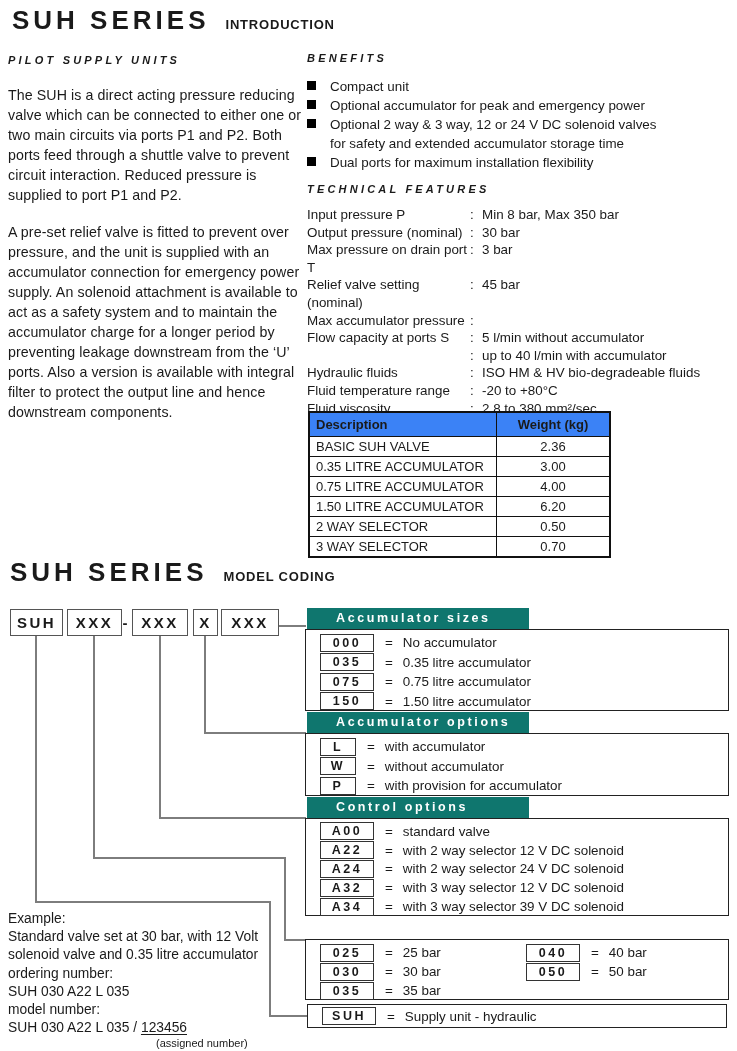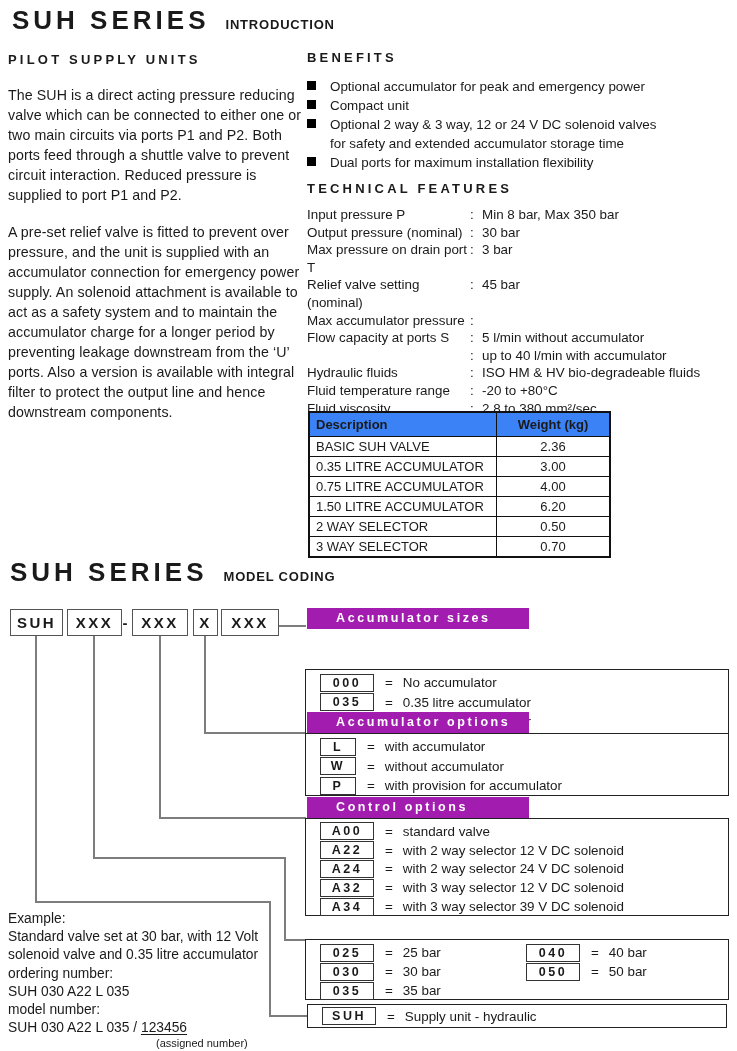--- a/index.html
+++ b/index.html
@@ -7,21 +7,21 @@
     position:relative;width:737px;height:1051px;background:#ffffff;
     font-family:"Liberation Sans","DejaVu Sans",sans-serif;color:#1a1a1a;
     overflow:hidden;
   }
   
   .title-row{position:absolute;display:flex;align-items:baseline;gap:16px;white-space:nowrap;}
   .title-top{left:12px;top:5px;}
   .title-coding{left:10px;top:557px;}
   .t-main{font-size:26px;font-weight:700;letter-spacing:4px;}
   .t-sub{font-size:13px;font-weight:600;letter-spacing:0.8px;}
-  .sec-heading{font-size:13px;font-weight:700;letter-spacing:3.2px;line-height:16px;}
+  .sec-heading{font-size:11px;font-weight:700;letter-spacing:3.2px;line-height:16px;font-style:italic;}
   
   .left-col{position:absolute;left:8px;top:52px;width:302px;}
   .left-col p{margin:0;margin-top:17px;font-size:14.2px;line-height:20px;letter-spacing:0.1px;}
   
   .benefits{position:absolute;left:307px;top:50px;width:426px;}
   .b-list{margin-top:11px;}
   .b-item{display:flex;font-size:13.4px;line-height:19px;}
   .bullet{flex:0 0 auto;width:9px;height:9px;background:#000;margin:4px 14px 0 0;}
   
   .tech{position:absolute;left:307px;top:181px;width:430px;}
@@ -41,27 +41,27 @@
   .cbox{position:absolute;top:609px;height:27px;border:1.5px solid #555;box-sizing:border-box;
         display:flex;align-items:center;justify-content:center;background:#fff;
         font-size:15px;font-weight:700;letter-spacing:2.5px;}
   .cb1{left:10px;width:53px;}
   .cb2{left:67px;width:55px;}
   .cb3{left:132px;width:56px;}
   .cb4{left:193px;width:25px;}
   .cb5{left:221px;width:58px;}
   .cdash{position:absolute;left:122.5px;top:609px;height:27px;display:flex;align-items:center;font-weight:700;font-size:15px;}
   
-  .sec-bar{position:absolute;left:307px;width:222px;height:21px;background:#a21caf;color:#fff;
+  .sec-bar{position:absolute;left:307px;width:222px;height:31px;background:#0f766e;color:#fff;
            font-size:12.5px;font-weight:700;letter-spacing:2.6px;line-height:21px;
            padding-left:29px;box-sizing:border-box;white-space:nowrap;}
   .bar1{top:608px;} .bar2{top:712px;} .bar3{top:797px;} .bar4{top:958px;}
   .sec-box{position:absolute;left:305px;width:424px;border:1.5px solid #222;background:#fff;
            box-sizing:border-box;padding:3px 0 0 14px;}
-  .s1box{top:629px;height:82px;margin-top:40px;}
+  .s1box{top:629px;height:82px;}
   .s2box{top:733px;height:63px;}
   .s3box{top:818px;height:98px;}
   .s4box{top:939px;height:61px;}
   .opt-row{display:flex;align-items:center;height:19.5px;font-size:13.4px;}
   .s3box .opt-row{height:18.8px;}
   .s4box .opt-row{height:19px;}
   .code-box{flex:0 0 auto;width:52px;height:16px;border:1.4px solid #333;background:#fff;
             display:flex;align-items:center;justify-content:center;
             font-size:12.5px;font-weight:700;letter-spacing:2.5px;}
   .code-box.narrow{width:34px;}
@@ -91,27 +91,27 @@
     <p>The SUH is a direct acting pressure reducing valve which can be connected to either one or two main circuits via ports P1 and P2.  Both ports feed through a shuttle valve to prevent circuit interaction.  Reduced pressure is supplied to port P1 and P2.</p>
     <p>A pre-set relief valve is fitted to prevent over pressure, and the unit is supplied with an accumulator connection for emergency power supply.  An solenoid attachment is available to act as a safety system and to maintain the accumulator charge for a longer period by preventing leakage downstream from the ‘U’ ports.  Also a version is available with integral filter to protect the output line and hence downstream components.</p>
   </div>
 
   <div class="benefits">
     <div class="sec-heading">BENEFITS</div>
     <div class="b-list">
       <div class="b-item">
         <span class="bullet"></span>
         <div>
-            <div>Optional accumulator for peak and emergency power</div>
+            <div>Compact unit</div>
           </div>
       </div>
       <div class="b-item">
         <span class="bullet"></span>
         <div>
-            <div>Compact unit</div>
+            <div>Optional accumulator for peak and emergency power</div>
           </div>
       </div>
       <div class="b-item">
         <span class="bullet"></span>
         <div>
           <div>Optional 2 way &amp; 3 way, 12 or 24 V DC solenoid valves</div>
           <div>for safety and extended accumulator storage time</div>
         </div>
       </div>
       <div class="b-item">

